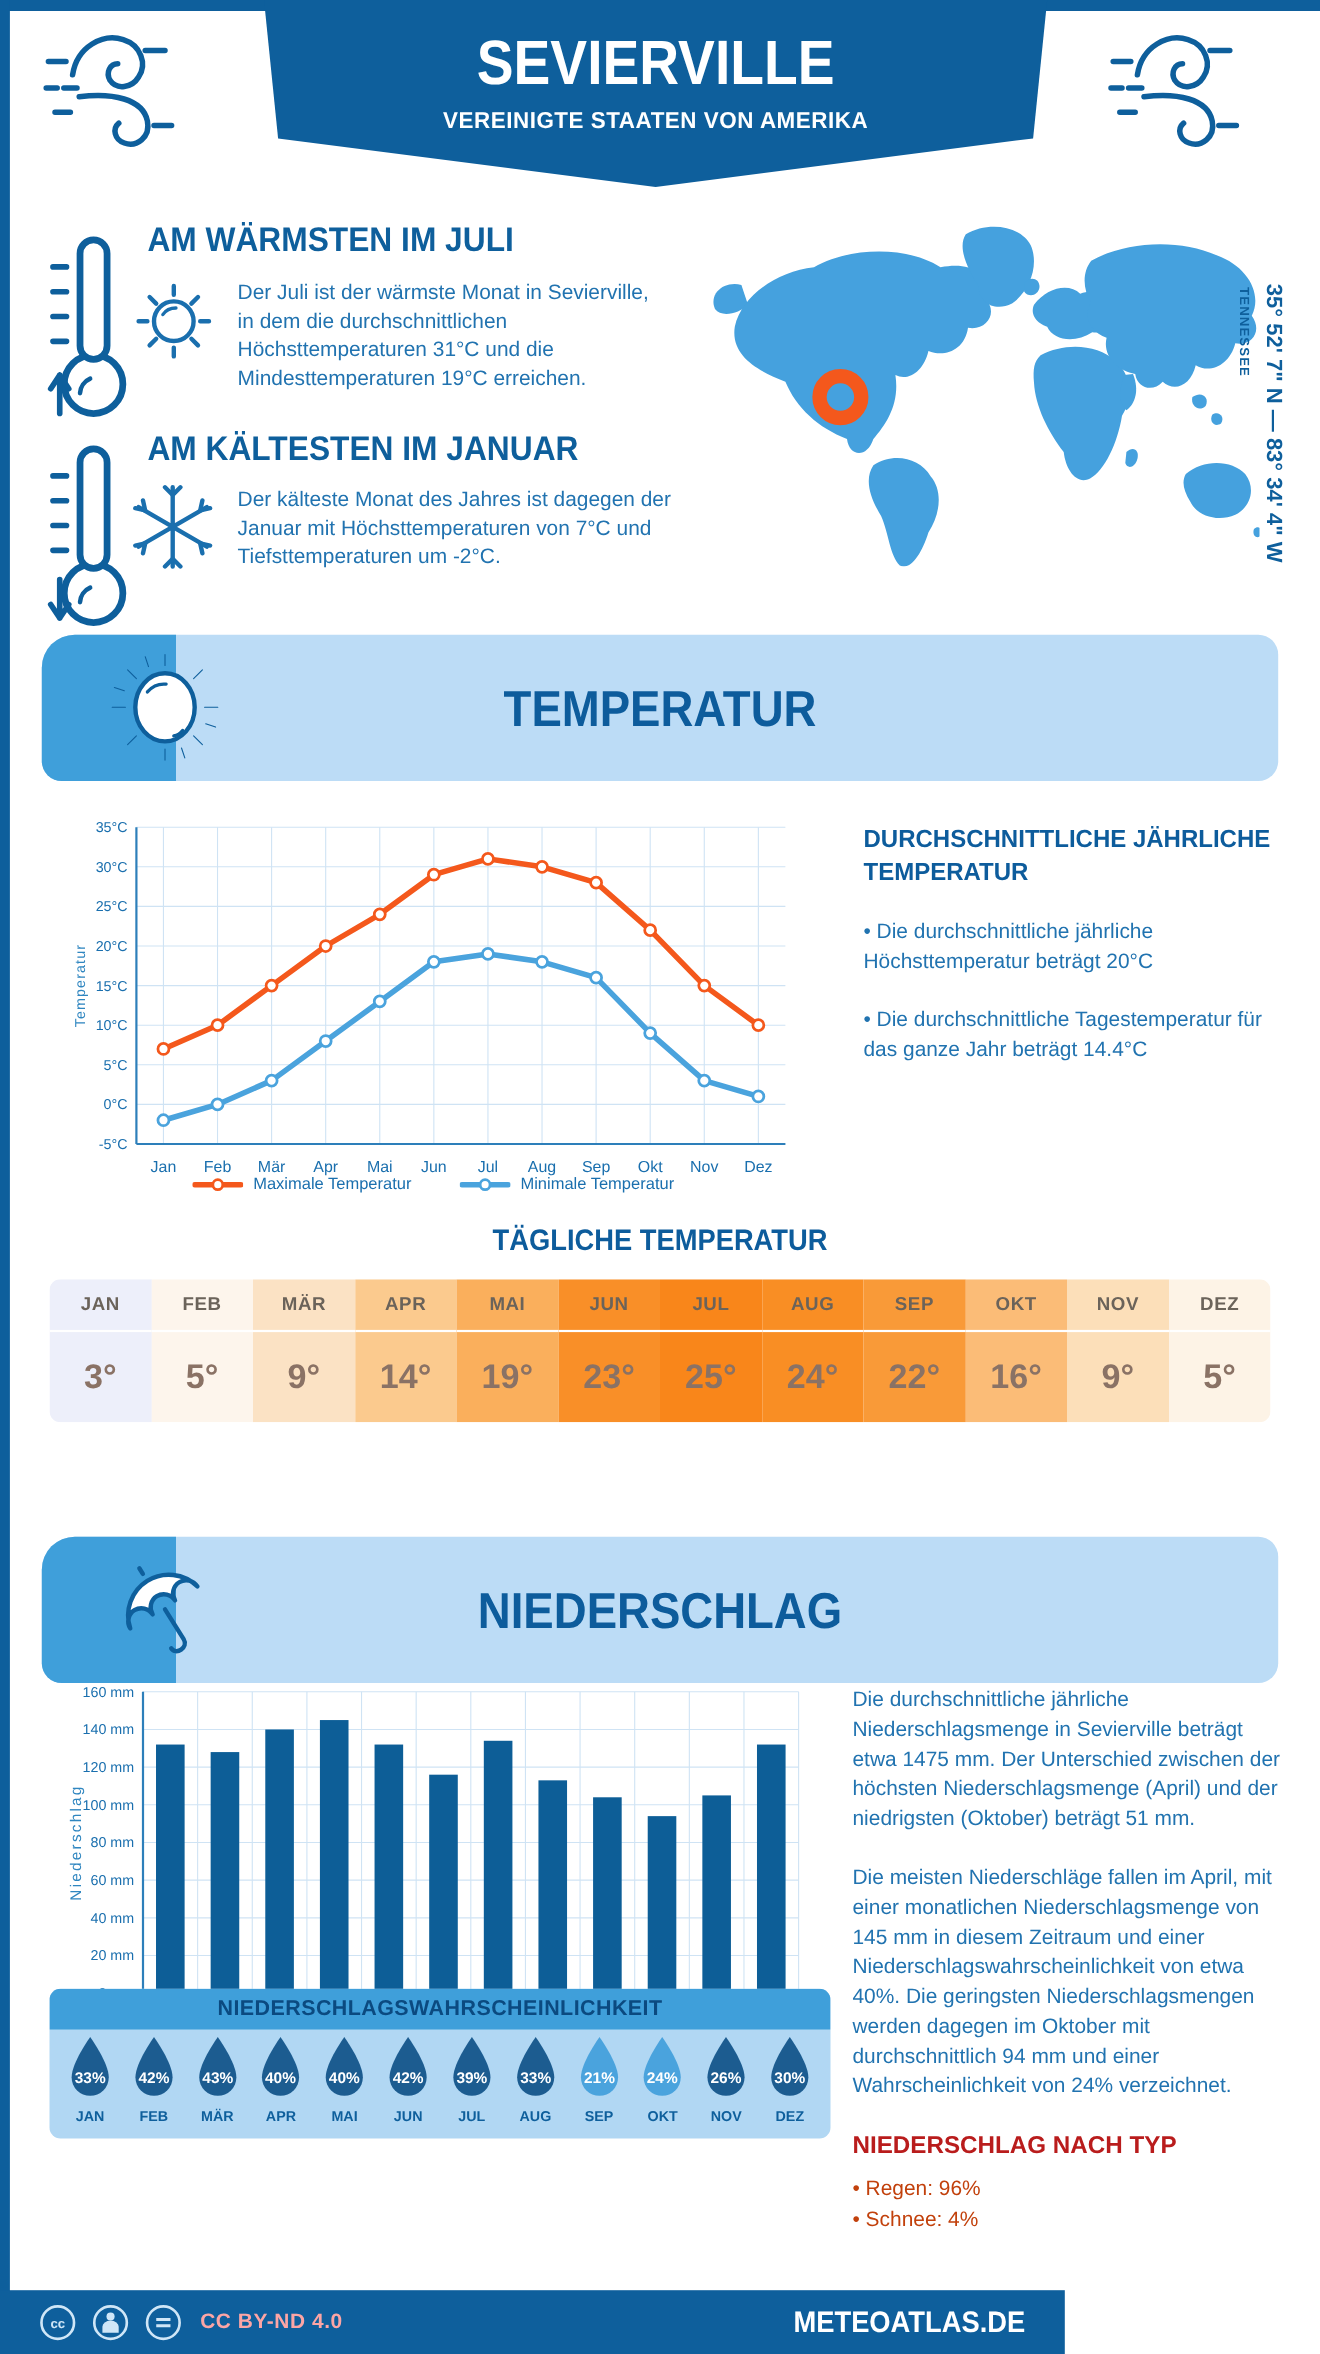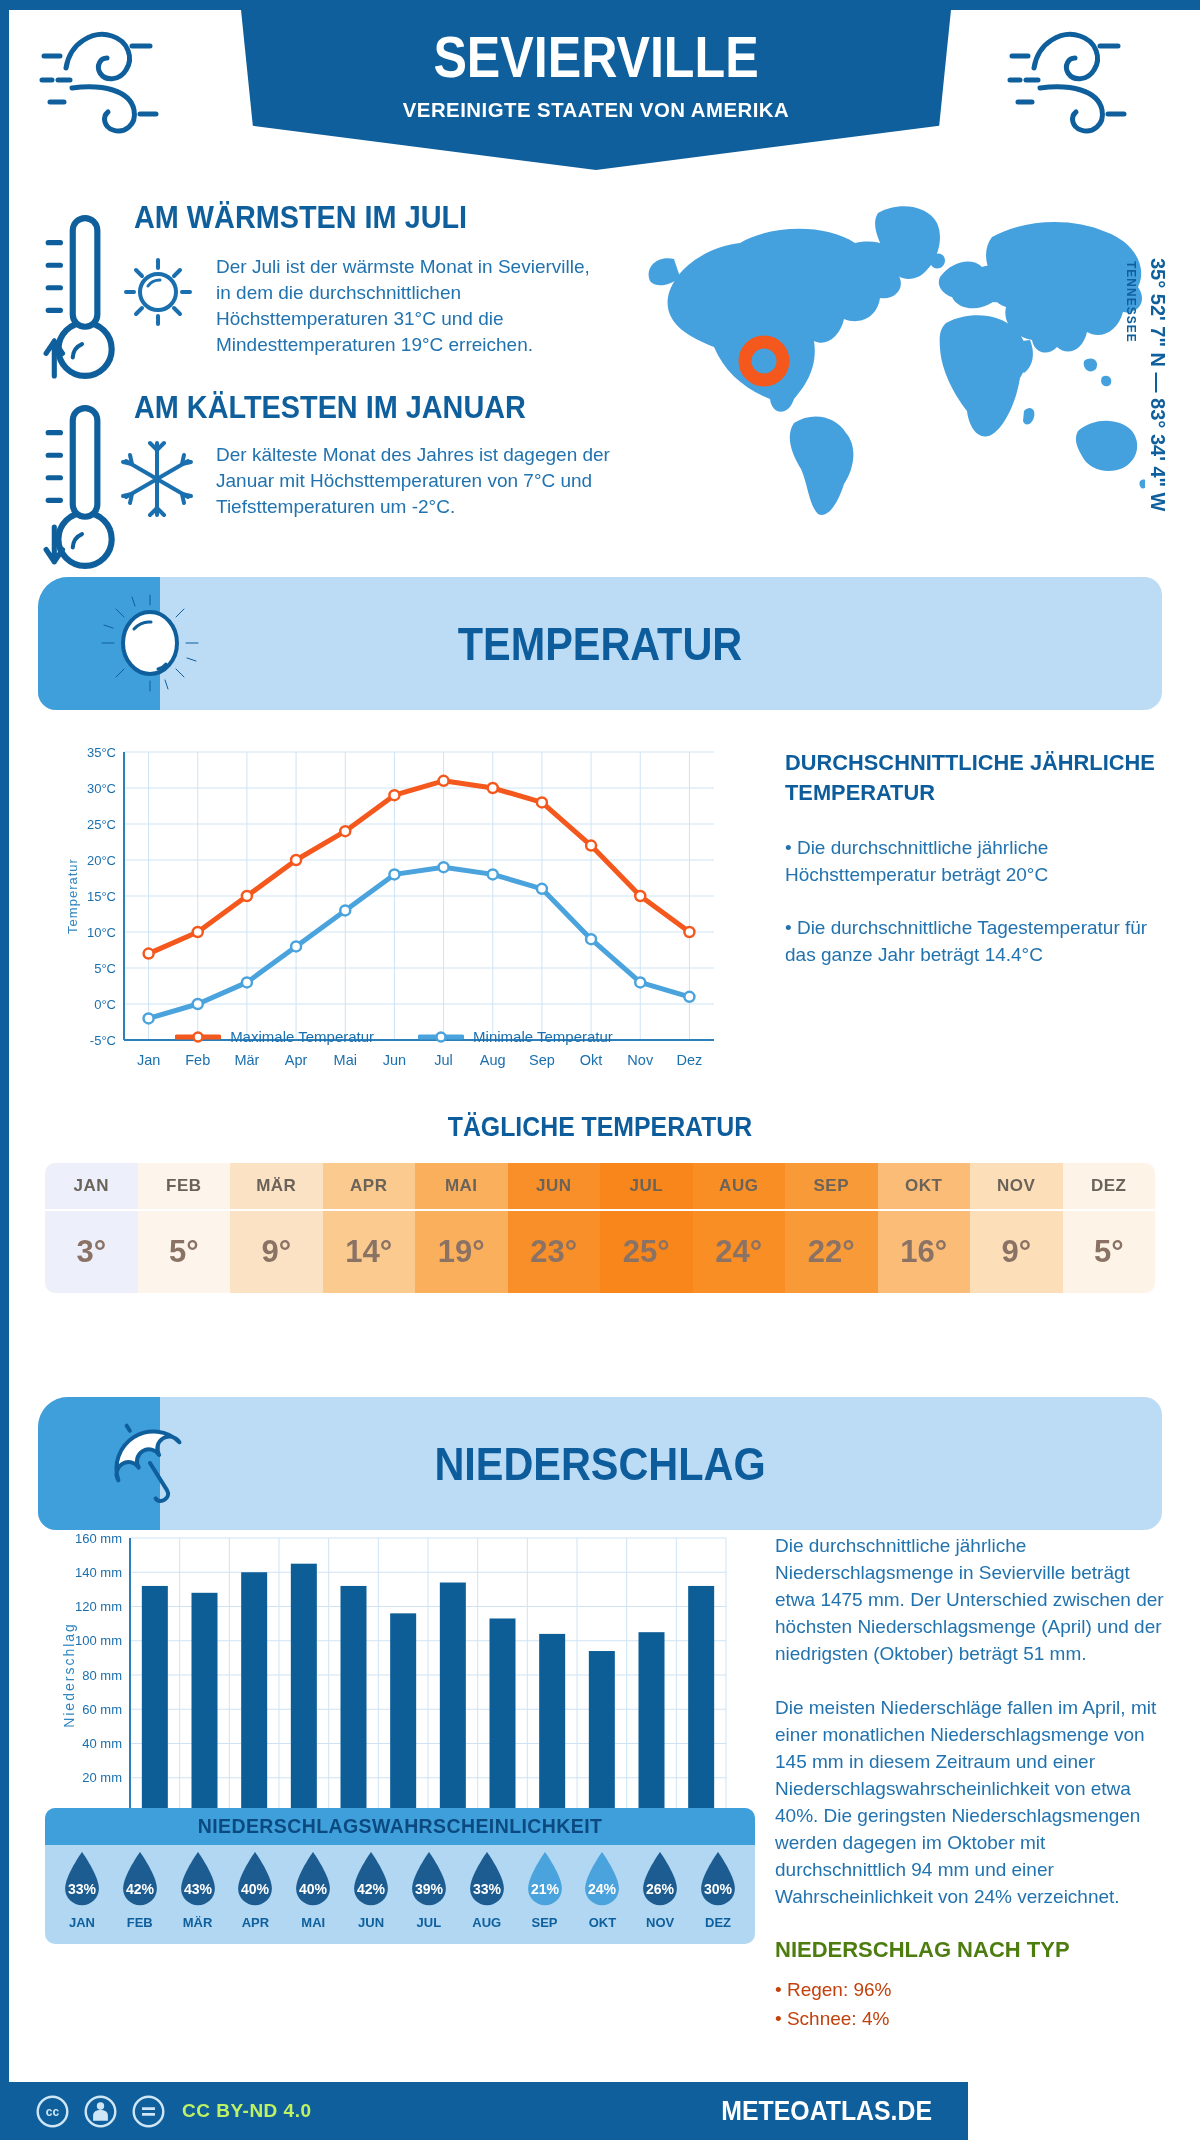--- a/index.html
+++ b/index.html
@@ -62,37 +62,37 @@
                border-radius:10px;overflow:hidden;}
   .cell{flex:1;display:flex;flex-direction:column;}
   .cell-month{height:46px;display:flex;align-items:center;justify-content:center;
               font-size:17px;font-weight:700;color:#6b635a;letter-spacing:.5px;}
   .cell-val{flex:1;display:flex;align-items:center;justify-content:center;font-size:31px;
             font-weight:700;color:#8a7265;border-top:2px solid #fff;}
 
   
   .precip-text{position:absolute;left:775px;top:1532px;width:396px;}
   .precip-text p{margin:0 0 27px 0;font-size:19px;line-height:27px;color:#2173b0;}
-  .precip-text h3{margin:6px 0 12px 0;font-size:22px;font-weight:800;color:#4d7c0f;}
+  .precip-text h3{margin:6px 0 12px 0;font-size:22px;font-weight:800;color:#b91c1c;}
   .type-bullet{font-size:19px;line-height:29px;color:#c2410c;}
 
   
   .prob-panel{position:absolute;left:45px;top:1808px;width:710px;height:136px;background:#b1d7f3;
               border-radius:10px;overflow:hidden;}
   .prob-title{height:37px;background:#3f9fda;display:flex;align-items:center;justify-content:center;
               font-size:19.5px;font-weight:800;color:#0b4a80;letter-spacing:.4px;}
   .drops{display:flex;padding:5px 8px 0 8px;}
   .dropcol{flex:1;text-align:center;}
   .drop-month{font-size:13px;font-weight:700;color:#0e5f9c;margin-top:1px;}
 
   
   .footer{position:absolute;left:0;top:2082px;width:968px;height:58px;background:#0e5f9c;
           display:flex;align-items:center;}
   .cc-group{display:flex;align-items:center;gap:11px;margin-left:34px;}
-  .cc-label{margin-left:15px;font-size:19px;font-weight:700;color:#bef264;letter-spacing:.5px;}
+  .cc-label{margin-left:15px;font-size:19px;font-weight:700;color:#fca5a5;letter-spacing:.5px;}
   .site{margin-left:auto;margin-right:36px;font-size:27px;font-weight:800;color:#fff;
         transform:scaleX(.92);transform-origin:right center;}
 </style>
 </head>
 <body>
 
 <div class="page">
 
   <div class="edge edge-top"></div>
   <div class="edge edge-left"></div>
@@ -244,21 +244,21 @@
       <circle cx="232.08333333333331" cy="210.4" r="5" fill="#fff" stroke="#4aa3dd" stroke-width="2.5"></circle>
       <circle cx="281.25" cy="174.4" r="5" fill="#fff" stroke="#4aa3dd" stroke-width="2.5"></circle>
       <circle cx="330.41666666666663" cy="138.39999999999998" r="5" fill="#fff" stroke="#4aa3dd" stroke-width="2.5"></circle>
       <circle cx="379.5833333333333" cy="131.2" r="5" fill="#fff" stroke="#4aa3dd" stroke-width="2.5"></circle>
       <circle cx="428.75" cy="138.39999999999998" r="5" fill="#fff" stroke="#4aa3dd" stroke-width="2.5"></circle>
       <circle cx="477.91666666666663" cy="152.79999999999998" r="5" fill="#fff" stroke="#4aa3dd" stroke-width="2.5"></circle>
       <circle cx="527.0833333333333" cy="203.20000000000002" r="5" fill="#fff" stroke="#4aa3dd" stroke-width="2.5"></circle>
       <circle cx="576.25" cy="246.4" r="5" fill="#fff" stroke="#4aa3dd" stroke-width="2.5"></circle>
       <circle cx="625.4166666666666" cy="260.79999999999995" r="5" fill="#fff" stroke="#4aa3dd" stroke-width="2.5"></circle>
     </svg>
-  <div id="temp-legend" class="legend" style="left:64px;top:1028px;width:660px">
+  <div id="temp-legend" class="legend" style="left:64px;top:1068px;width:660px">
       <div class="legend-item">
         <svg width="46" height="12">
           <line x1="2" y1="6" x2="44" y2="6" stroke="#f4581c" stroke-width="5" stroke-linecap="round"></line>
           <circle cx="23" cy="6" r="4.5" fill="#fff" stroke="#f4581c" stroke-width="2.5"></circle>
         </svg>
         <span>Maximale Temperatur</span>
       </div>
       <div class="legend-item">
         <svg width="46" height="12">
           <line x1="2" y1="6" x2="44" y2="6" stroke="#4aa3dd" stroke-width="5" stroke-linecap="round"></line>

